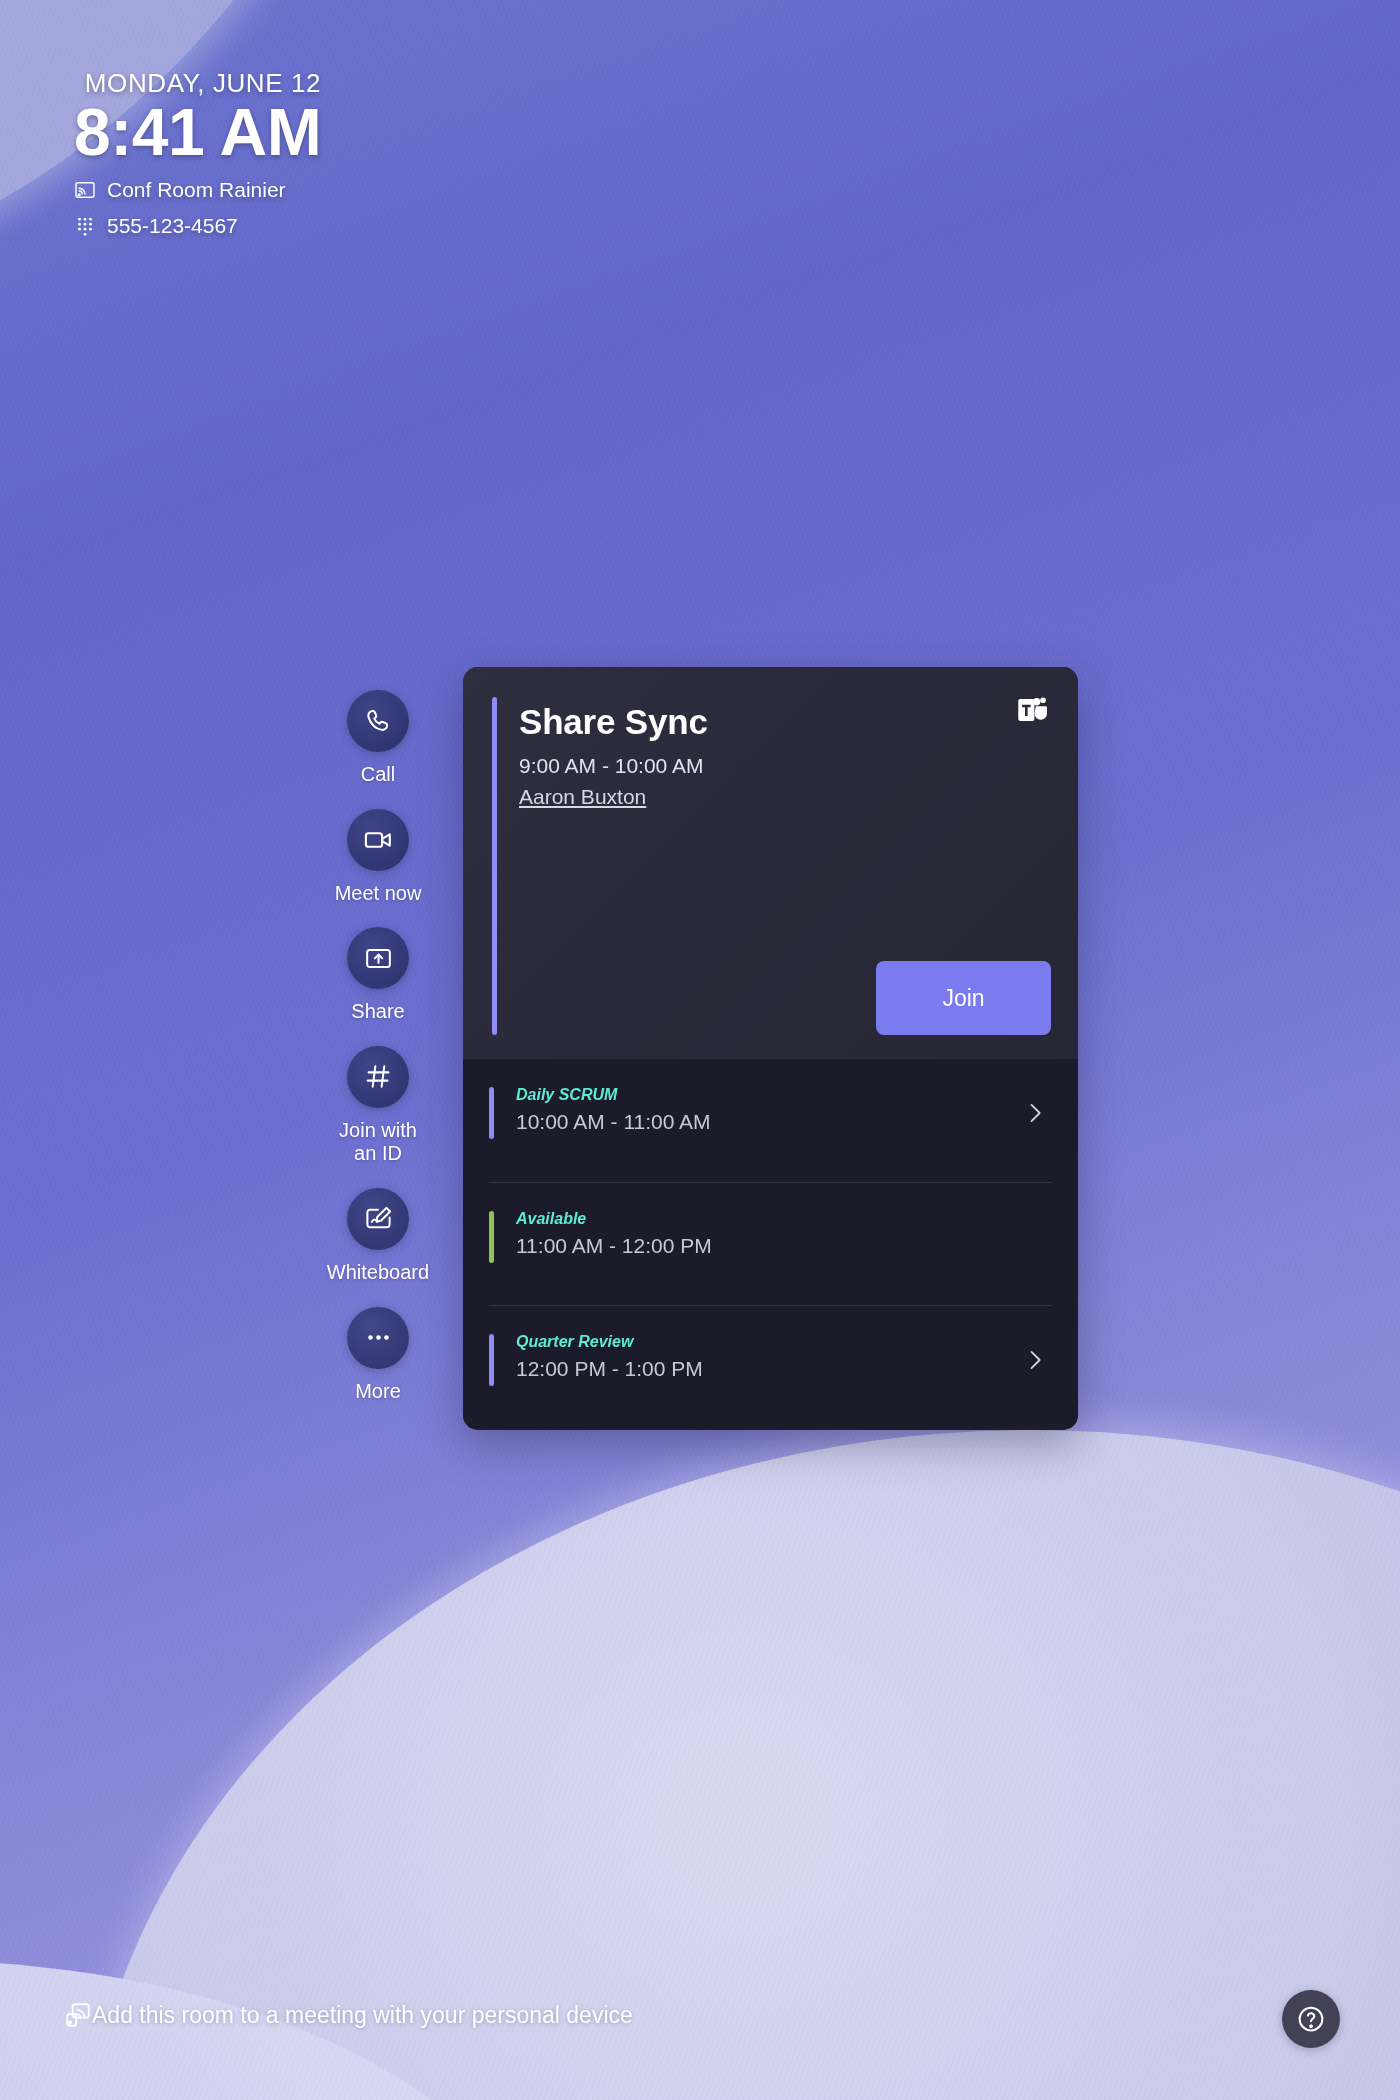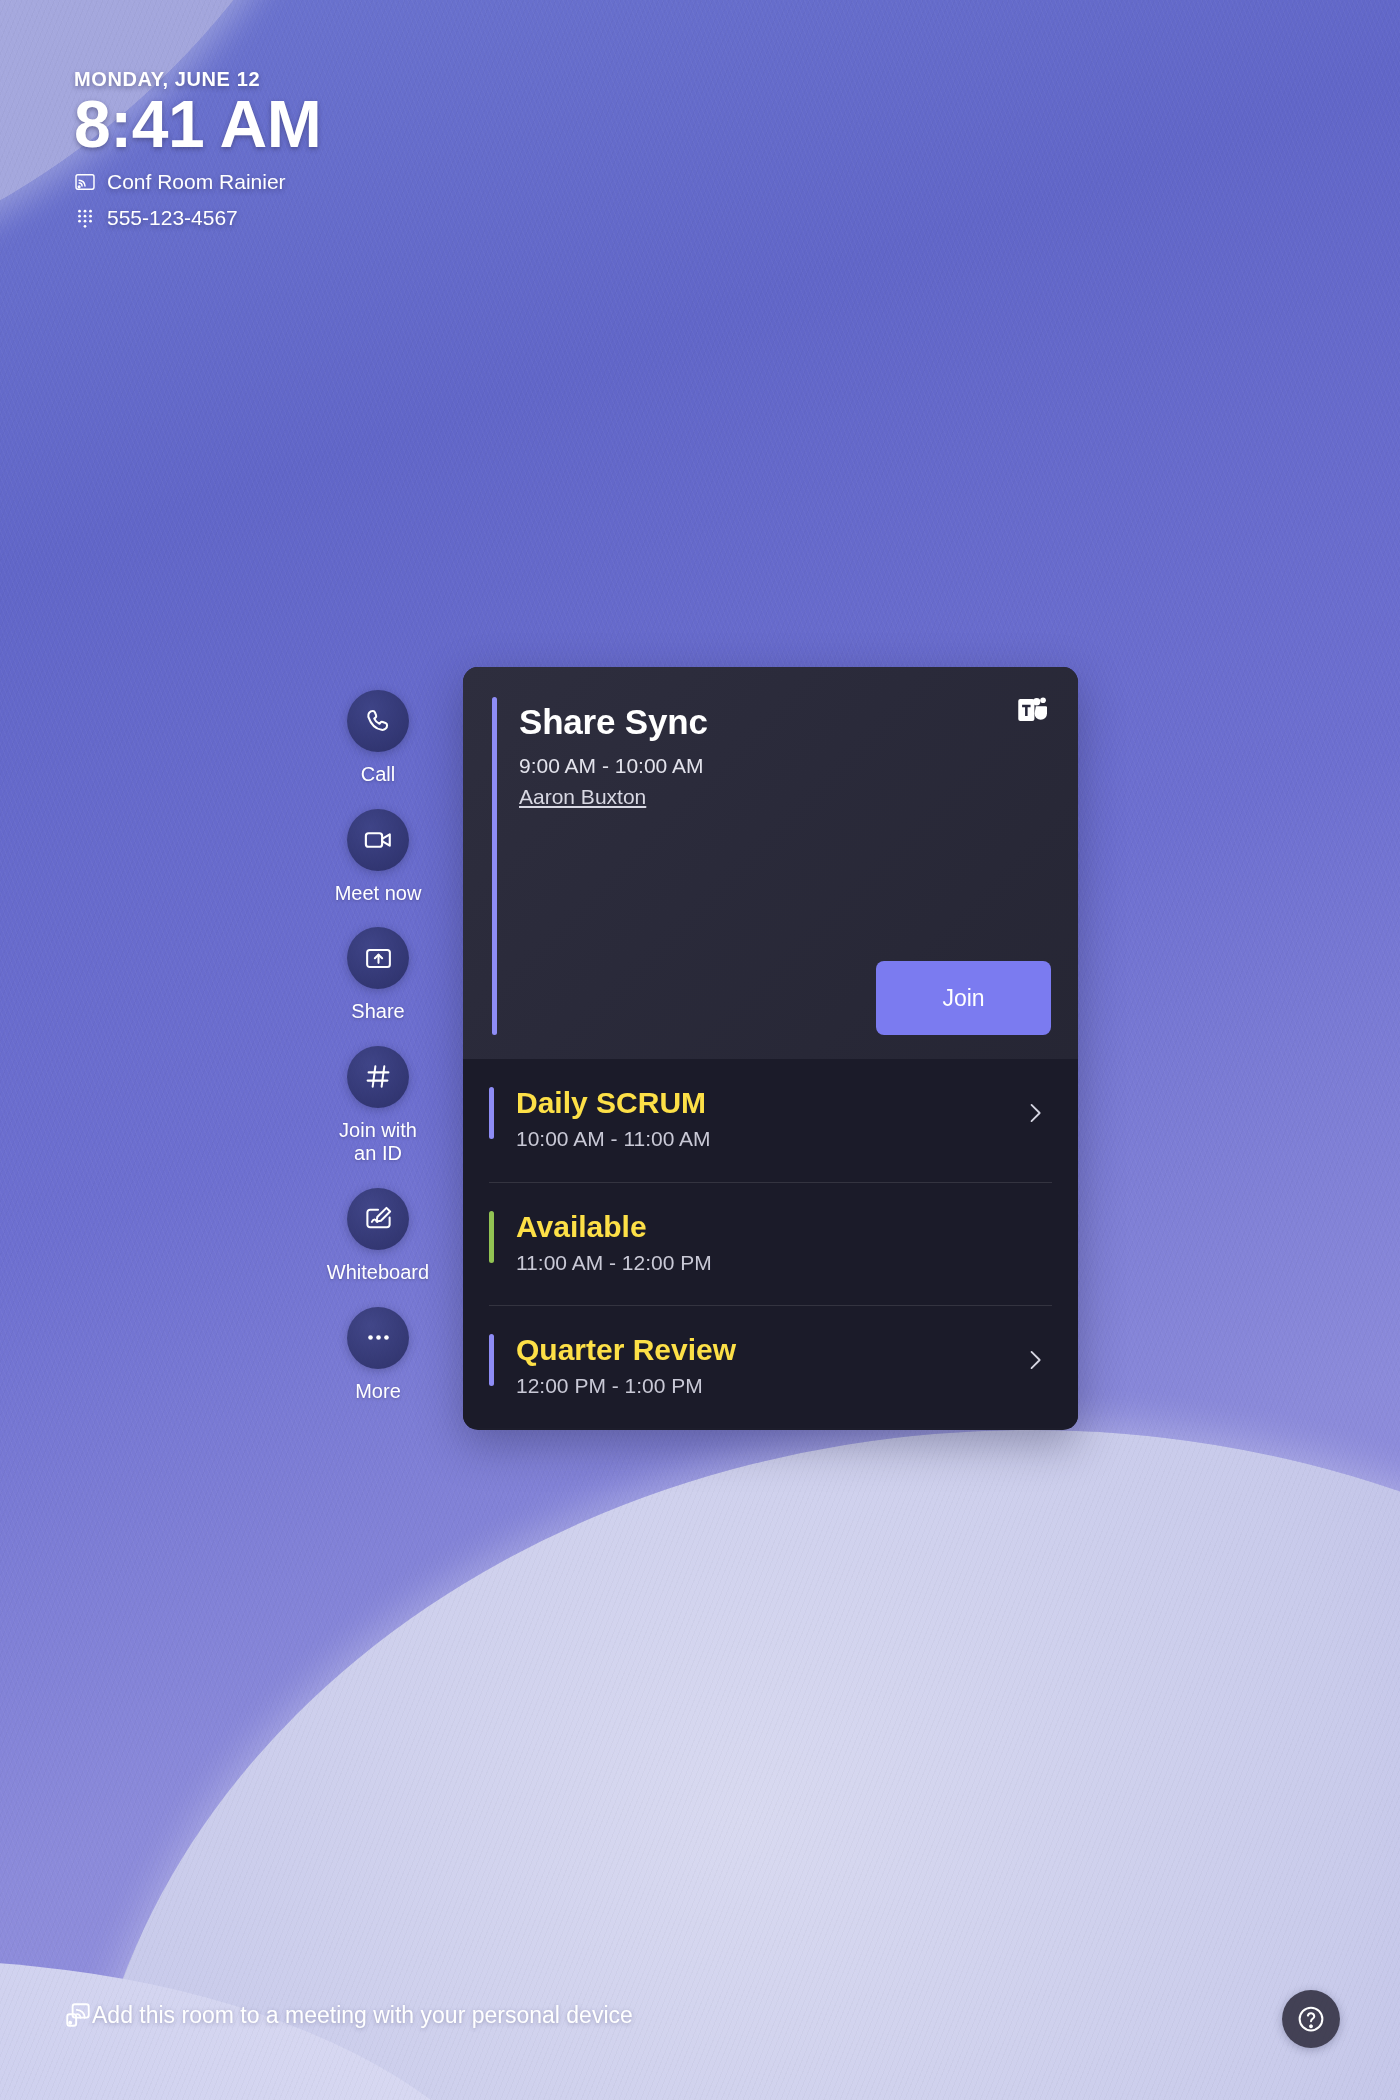--- a/index.html
+++ b/index.html
@@ -62,23 +62,24 @@
 
   
   #clock-block {
     position: absolute;
     left: 74px;
     top: 68px;
     color: #ffffff;
     text-shadow: 0 2px 5px rgba(40,40,80,0.45);
   }
   #date-label {
-    font-size: 20px;
-    font-weight: 700;
+    font-size: 26px;
+    font-weight: 400;
     letter-spacing: 0.6px;
+    text-align: right;
   }
   #time-label {
     font-size: 66px;
     font-weight: 700;
     line-height: 1.02;
     margin-top: 0;
     letter-spacing: -0.5px;
   }
   .meta-row {
     display: flex;
@@ -208,24 +209,25 @@
   .agenda-item + .agenda-item { border-top: 1px solid rgba(255,255,255,0.11); }
   .agenda-accent {
     width: 5px;
     height: 52px;
     border-radius: 3px;
     flex: 0 0 5px;
     margin-top: 2px;
   }
   .agenda-text { margin-left: 22px; flex: 1 1 auto; }
   .agenda-title {
-    color: #fde047;
-    font-size: 30px;
+    color: #5eead4;
+    font-size: 16px;
     font-weight: 700;
     line-height: 1.2;
+    font-style: italic;
   }
   .agenda-time {
     color: #c9c9d6;
     font-size: 21px;
     margin-top: 6px;
   }
   .agenda-chevron {
     width: 26px; height: 40px;
     margin-top: 8px; margin-right: 4px;
     flex: 0 0 26px;

